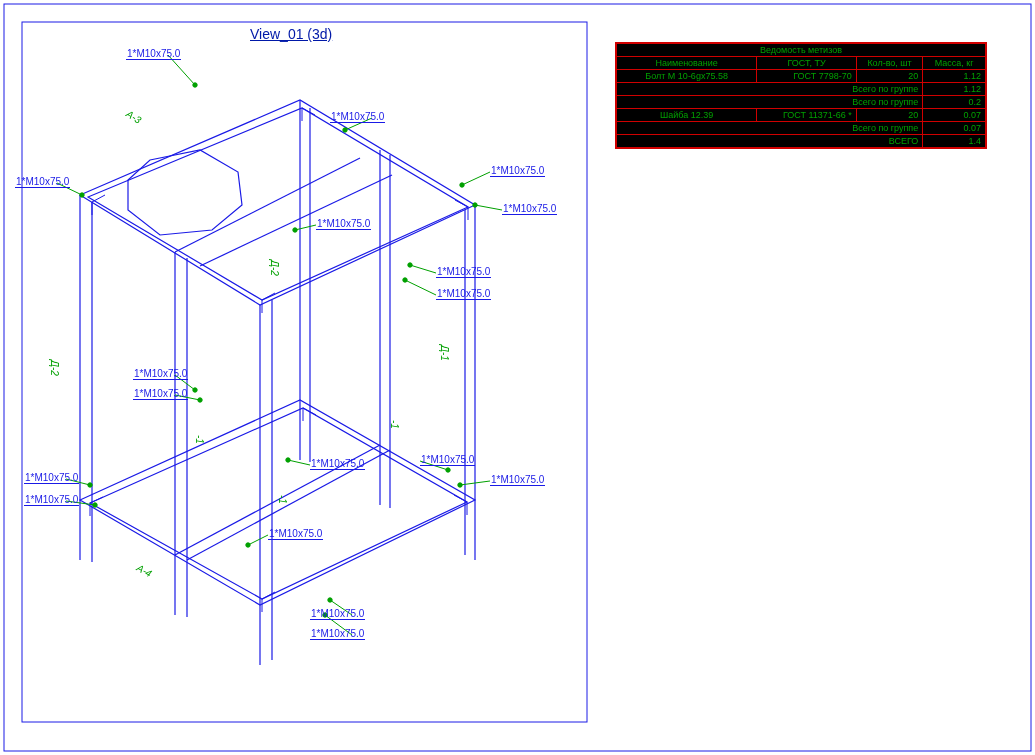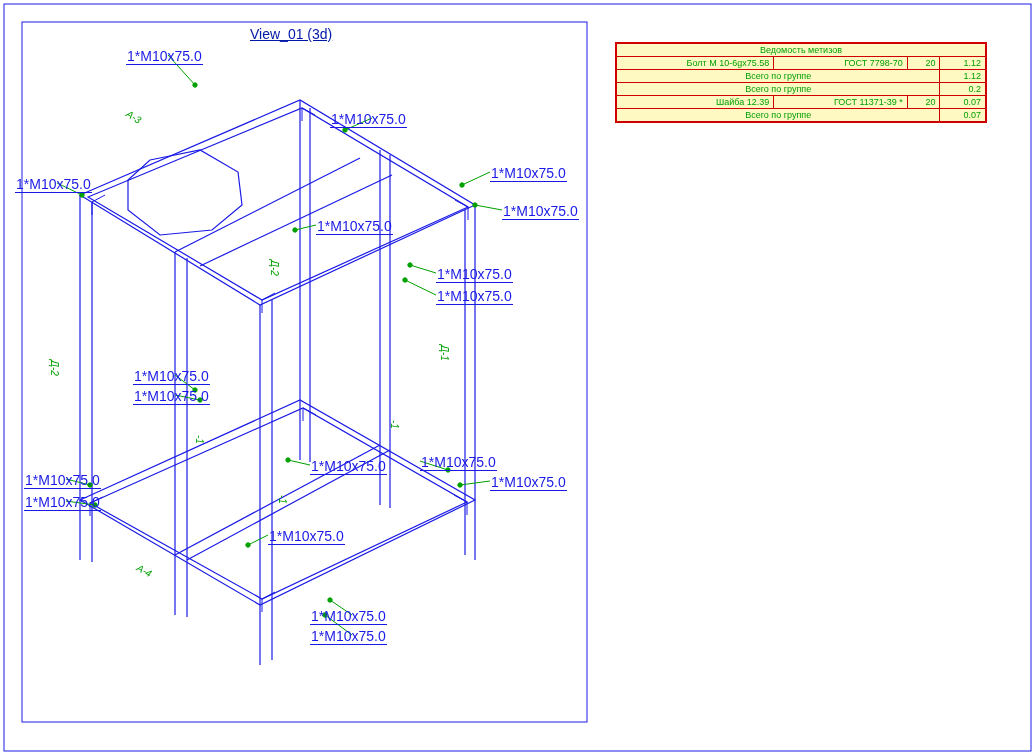--- a/index.html
+++ b/index.html
@@ -20,52 +20,52 @@
   .title {
     position: absolute;
     color: #0018a8;
     font-size: 14px;
     text-decoration: underline;
     white-space: nowrap;
   }
   .callout-label {
     position: absolute;
     color: #1a1ae6;
-    font-size: 14px;
+    font-size: 10px;
     border-bottom: 1px solid #1a1ae6;
     white-space: nowrap;
     padding: 0 1px;
   }
   .axis-label {
     position: absolute;
     color: #00a000;
     font-size: 10px;
     font-style: italic;
     white-space: nowrap;
     transform-origin: left top;
   }
   .table-wrap {
     position: absolute;
     border: 1px solid #d00000;
-    background: #fef9c3;
+    background: #000000;
   }
   .btable {
     border-collapse: collapse;
     font-size: 9px;
     color: #00a000;
   }
   .btable td {
     border: 1px solid #d00000;
     padding: 0 4px;
     height: 12px;
     text-align: right;
     white-space: nowrap;
   }
-  .btable td.lcell { text-align: right; }
-  .btable td.rcell { text-align: center; margin-left: 13px; }
+  .btable td.lcell { text-align: center; }
+  .btable td.rcell { text-align: right; margin-left: 13px; }
   .btable .title-row td {
     font-size: 9px;
     text-align: center;
   }
   .btable .header-row td {
     text-align: center;
   }
 </style>
 </head>
 <body>
@@ -209,43 +209,53 @@
       <div class="callout-label" style="left: 310px; top: 608px;">1*М10x75.0</div>
       <div class="callout-label" style="left: 310px; top: 628px;">1*М10x75.0</div>
     </div>
 
   <div class="table-wrap" style="left:615px; top:42px; width:370px;">
     <table class="btable" style="width:100%">
       <tbody>
           <tr class="title-row">
         <td colspan="4">Ведомость метизов</td>
       </tr>
+      <tr class="header-row">
+        <td style="width:38%">Наименование</td>
+        <td style="width:27%">ГОСТ, ТУ</td>
+        <td style="width:18%">Кол-во, шт</td>
+        <td style="width:17%">Масса, кг</td>
+      </tr>
       </tbody>
         <tbody id="bom-body">
           <tr>
             <td class="lcell">Болт М 10-6gx75.58</td>
             <td>ГОСТ 7798-70</td>
             <td>20</td>
             <td>1.12</td>
           </tr>
           <tr>
             <td colspan="3" class="rcell">Всего по группе</td>
             <td>1.12</td>
           </tr>
           <tr>
             <td colspan="3" class="rcell">Всего по группе</td>
             <td>0.2</td>
           </tr>
           <tr>
             <td class="lcell">Шайба 12.39</td>
-            <td>ГОСТ 11371-39 *</td>
+            <td>ГОСТ 11371-66 *</td>
             <td>20</td>
             <td>0.07</td>
           </tr>
           <tr>
             <td colspan="3" class="rcell">Всего по группе</td>
             <td>0.07</td>
+          </tr>
+          <tr>
+            <td colspan="3" class="rcell">ВСЕГО</td>
+            <td>1.4</td>
           </tr>
         </tbody>
     </table>
   </div>
 
 </div>
 
 </body></html>

